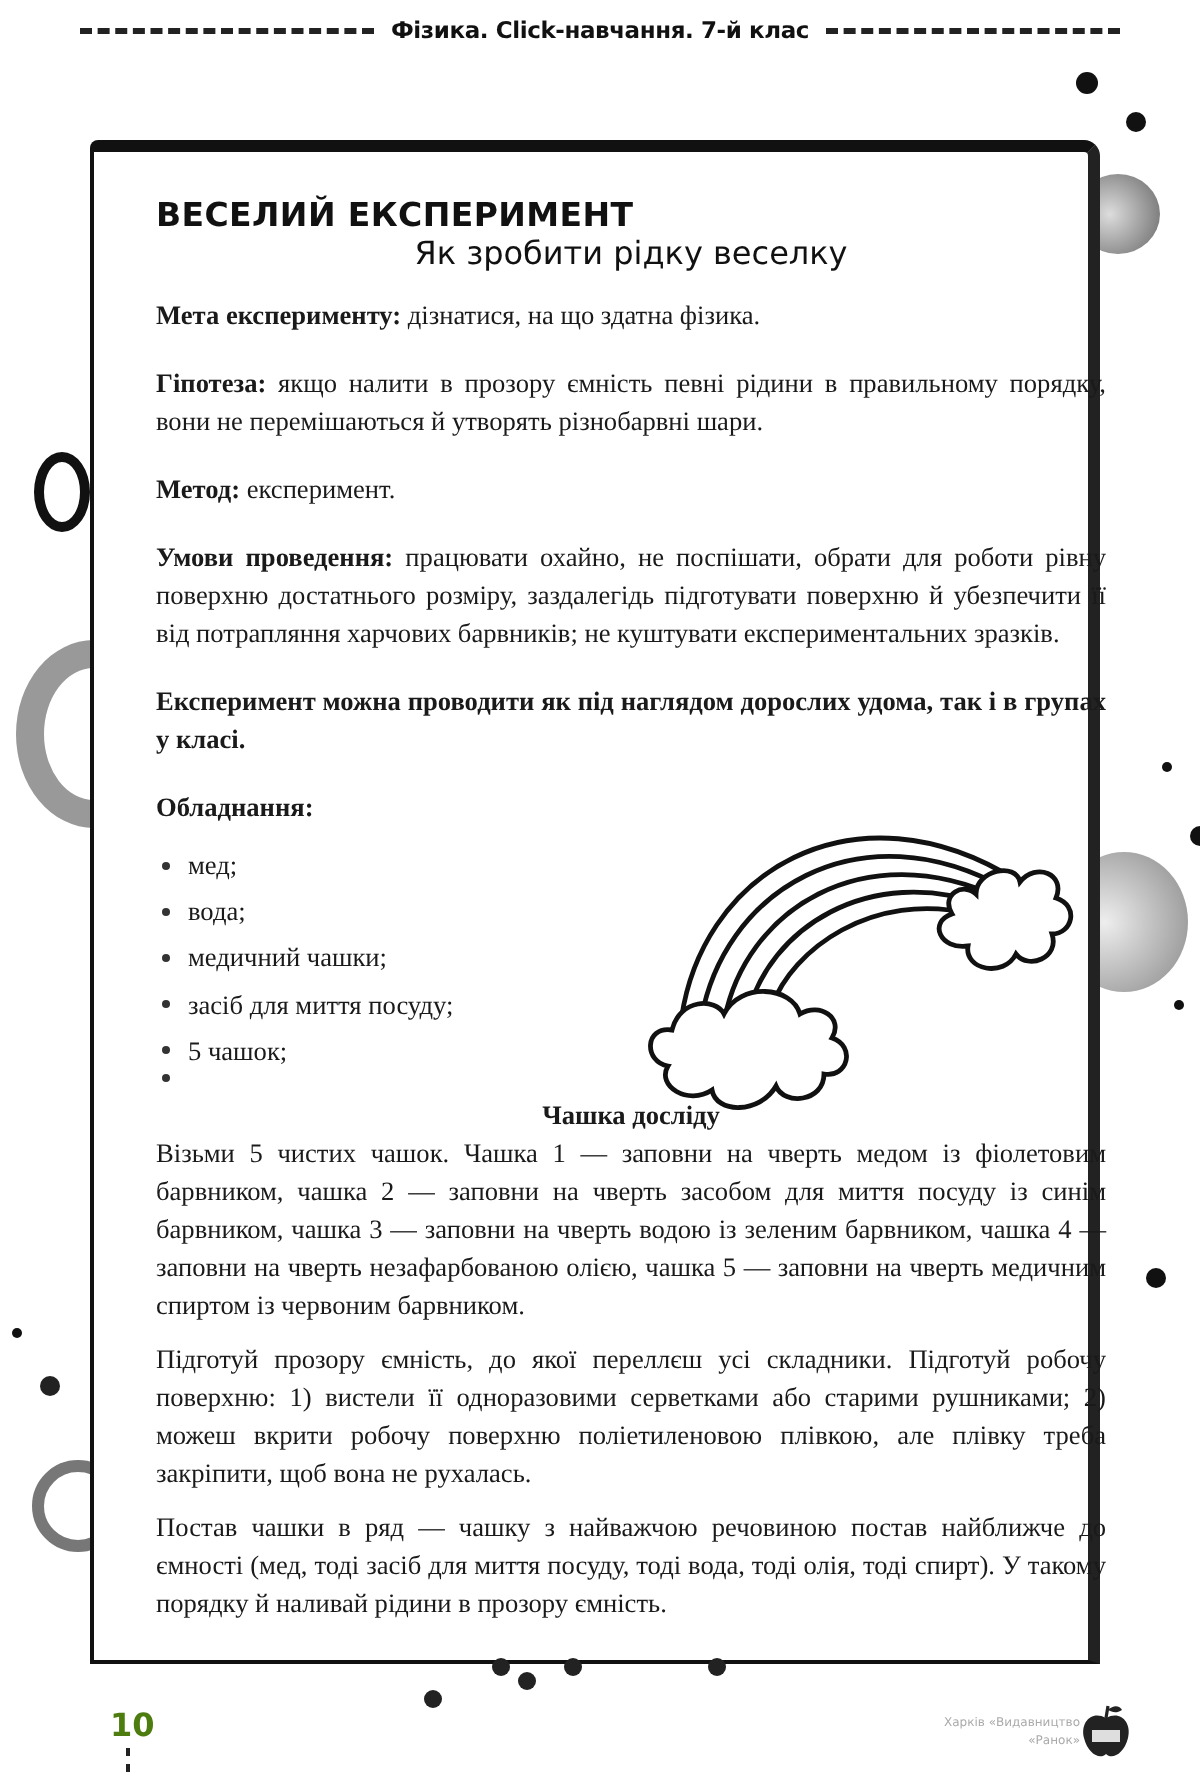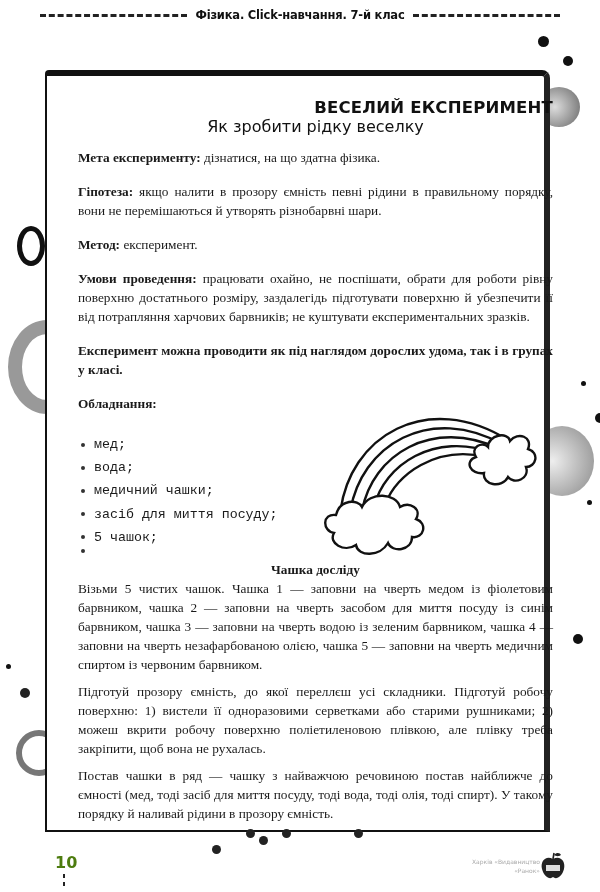--- a/index.html
+++ b/index.html
@@ -19,31 +19,31 @@
   .frame {
     position: absolute; left: 45px; top: 70px; width: 505px; height: 762px;
     border-left: 2px solid #111; border-bottom: 2px solid #111;
     border-top: 6px solid #111; border-right: 6px solid #222;
     border-top-right-radius: 8px; border-top-left-radius: 4px;
     background: #fff; box-sizing: border-box;
   }
   .deco { position: absolute; border-radius: 50%; }
   .content { position: absolute; left: 78px; top: 98px; width: 475px; }
   .h1 {
-    text-align: right; font-family: "DejaVu Sans", sans-serif; font-weight: bold;
+    text-align: left; font-family: "DejaVu Sans", sans-serif; font-weight: bold;
     font-size: 16.5px; letter-spacing: 0.2px; margin: 0; line-height: 19px; color: #111;
   }
   .h2 {
     text-align: center; font-family: "DejaVu Sans", sans-serif; font-weight: normal;
     font-size: 16px; margin: 0; line-height: 19px; color: #111;
   }
   p { margin: 0; font-size: 13.3px; line-height: 19px; text-align: justify; }
   b { font-weight: bold; }
   .gap1 { height: 15px; }
-  ul.eq { list-style: none; margin: 20px 0 0 0; padding: 0; font-family: Liberation Mono, monospace; }
+  ul.eq { list-style: none; margin: 8px 0 0 0; padding: 0; }
   ul.eq li { font-size: 13.3px; line-height: 23.2px; display: flex; align-items: center; }
   ul.eq li .bullet { width: 4px; height: 4px; background: #333; border-radius: 50%; margin: 0 9px 0 3px; display: inline-block; }
   .plan-title { text-align: center; font-weight: bold; font-size: 13.3px; line-height: 19px; margin: 0; }
   .rainbow { position: absolute; left: 318px; top: 395px; width: 230px; height: 168px; }
   .page-num {
     position: absolute; left: 55px; top: 853px; font-family: "DejaVu Sans", sans-serif;
     font-weight: bold; font-size: 16px; color: #4d7c0f;
   }
   .page-tick { position: absolute; left: 63px; width: 2px; height: 4px; background: #222; }
   .footer-pub {

